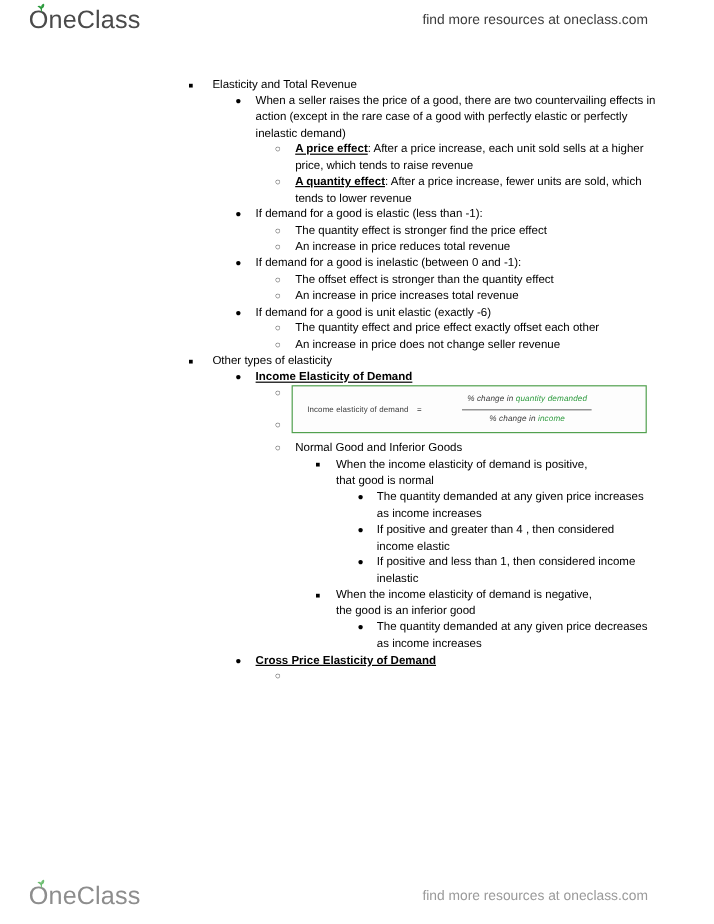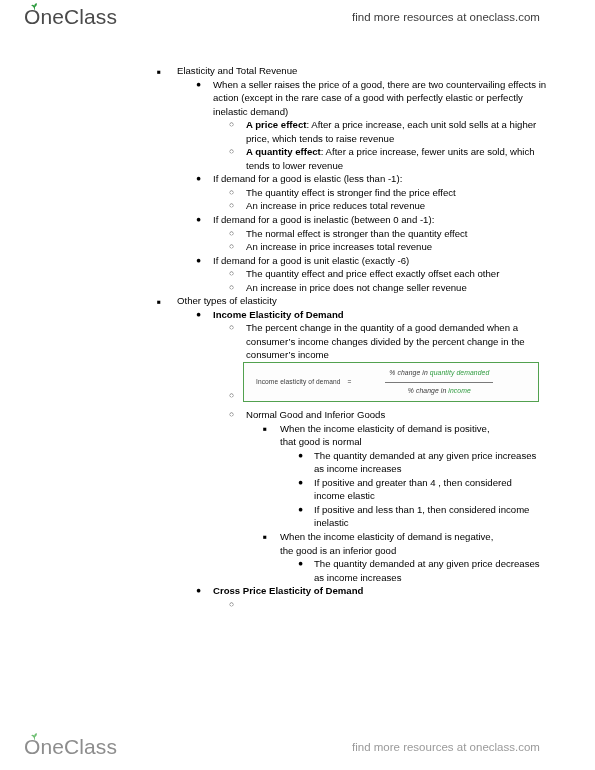--- a/index.html
+++ b/index.html
@@ -110,21 +110,21 @@
   .w-d { max-width: 228px; }
 
   .sq {
     font-size: 6.5px;
     position: absolute;
     top: 0.5px;
   }
   .dot { font-size: 8.5px; }
   .circ { font-size: 8.5px; color: #555; }
 
-  b { font-weight: bold; }
+  b { font-weight: bold; text-decoration: underline; }
 
   
   .formula-row {
     position: relative;
     height: 46px;
   }
   .formula-box {
     position: absolute;
     left: 243px;
     top: 0px;
@@ -222,21 +222,21 @@
     <span class="txt">An increase in price reduces total revenue</span>
   </div>
 
   <div class="row lvl2 w-a">
     <span class="bullet dot">●</span>
     <span class="txt">If demand for a good is inelastic (between 0 and -1):</span>
   </div>
 
   <div class="row lvl3 w-b">
     <span class="bullet circ">○</span>
-    <span class="txt">The normal effect is stronger than the quantity effect</span>
+    <span class="txt">The offset effect is stronger than the quantity effect</span>
   </div>
 
   <div class="row lvl3 w-b">
     <span class="bullet circ">○</span>
     <span class="txt">An increase in price increases total revenue</span>
   </div>
 
   <div class="row lvl2 w-a">
     <span class="bullet dot">●</span>
     <span class="txt">If demand for a good is unit elastic (exactly -6)</span>
@@ -257,21 +257,20 @@
     <span class="txt">Other types of elasticity</span>
   </div>
 
   <div class="row lvl2">
     <span class="bullet dot">●</span>
     <span class="txt"><b>Income Elasticity of Demand</b></span>
   </div>
 
   <div class="row lvl3 w-b">
     <span class="bullet circ">○</span>
-    <span class="txt">The percent change in the quantity of a good demanded when a consumer’s income changes divided by the percent change in the consumer’s income</span>
   </div>
 
   <div class="row lvl3 formula-row">
     <span class="bullet circ" style="top:27px;">○</span>
     <div class="formula-box">
       <div class="formula-inner">
         <span class="fx-label">Income elasticity of demand</span>
         <span class="fx-eq">=</span>
         <span class="fx-frac">
           <span class="fx-num"><span>% change in </span><span class="fx-green">quantity demanded</span></span>

